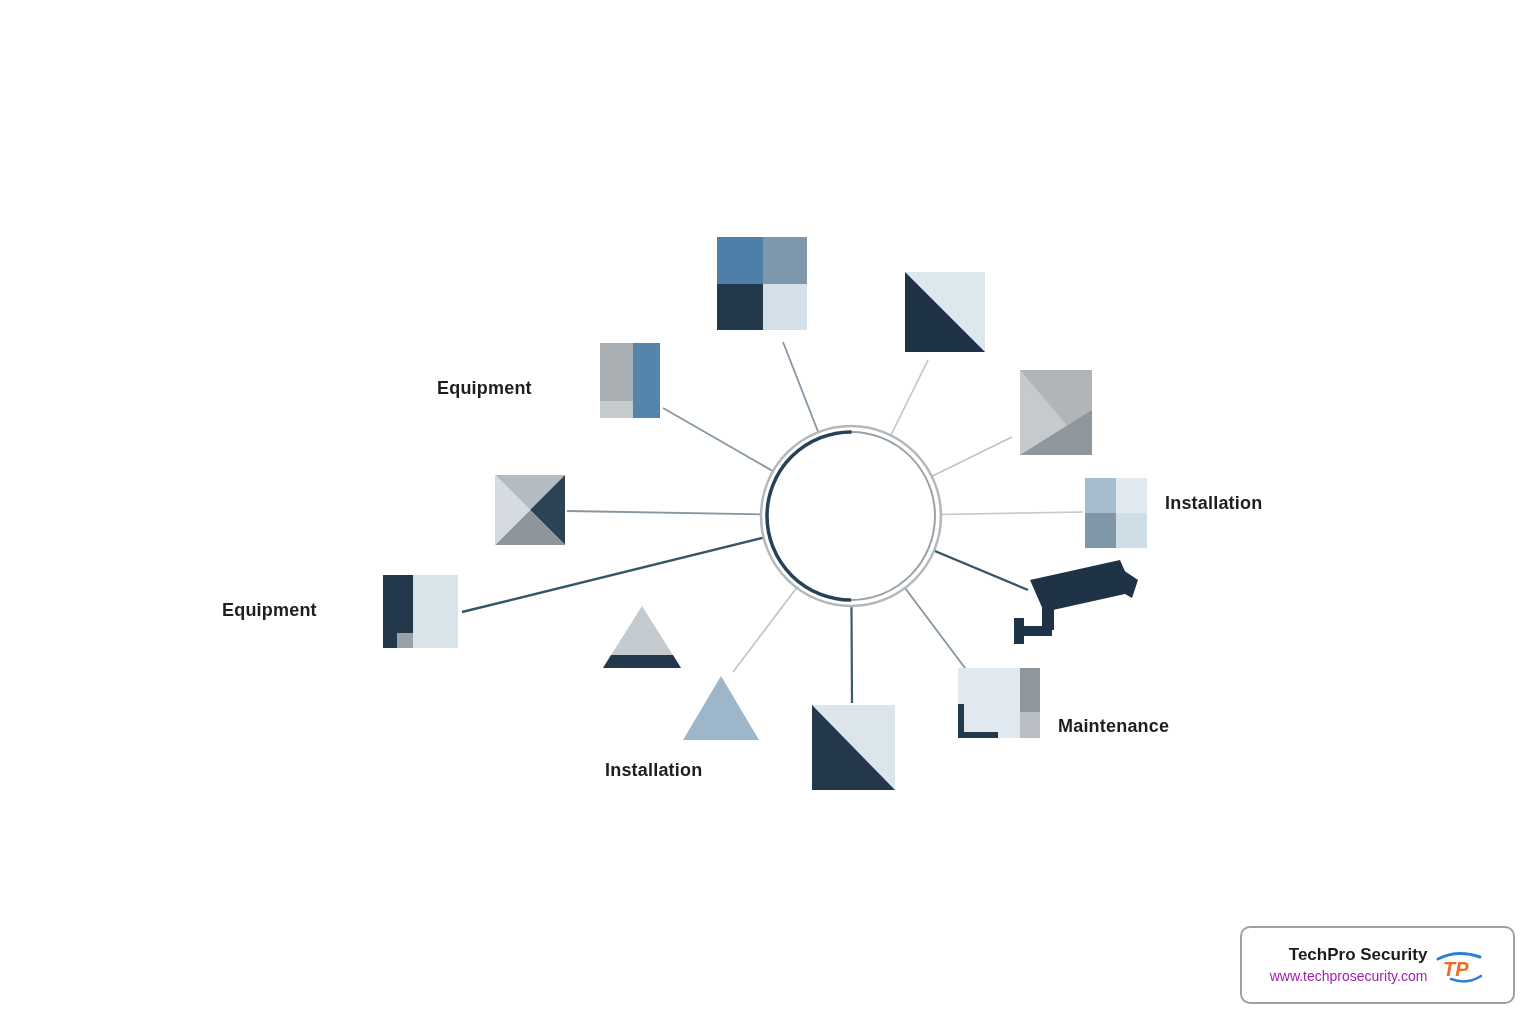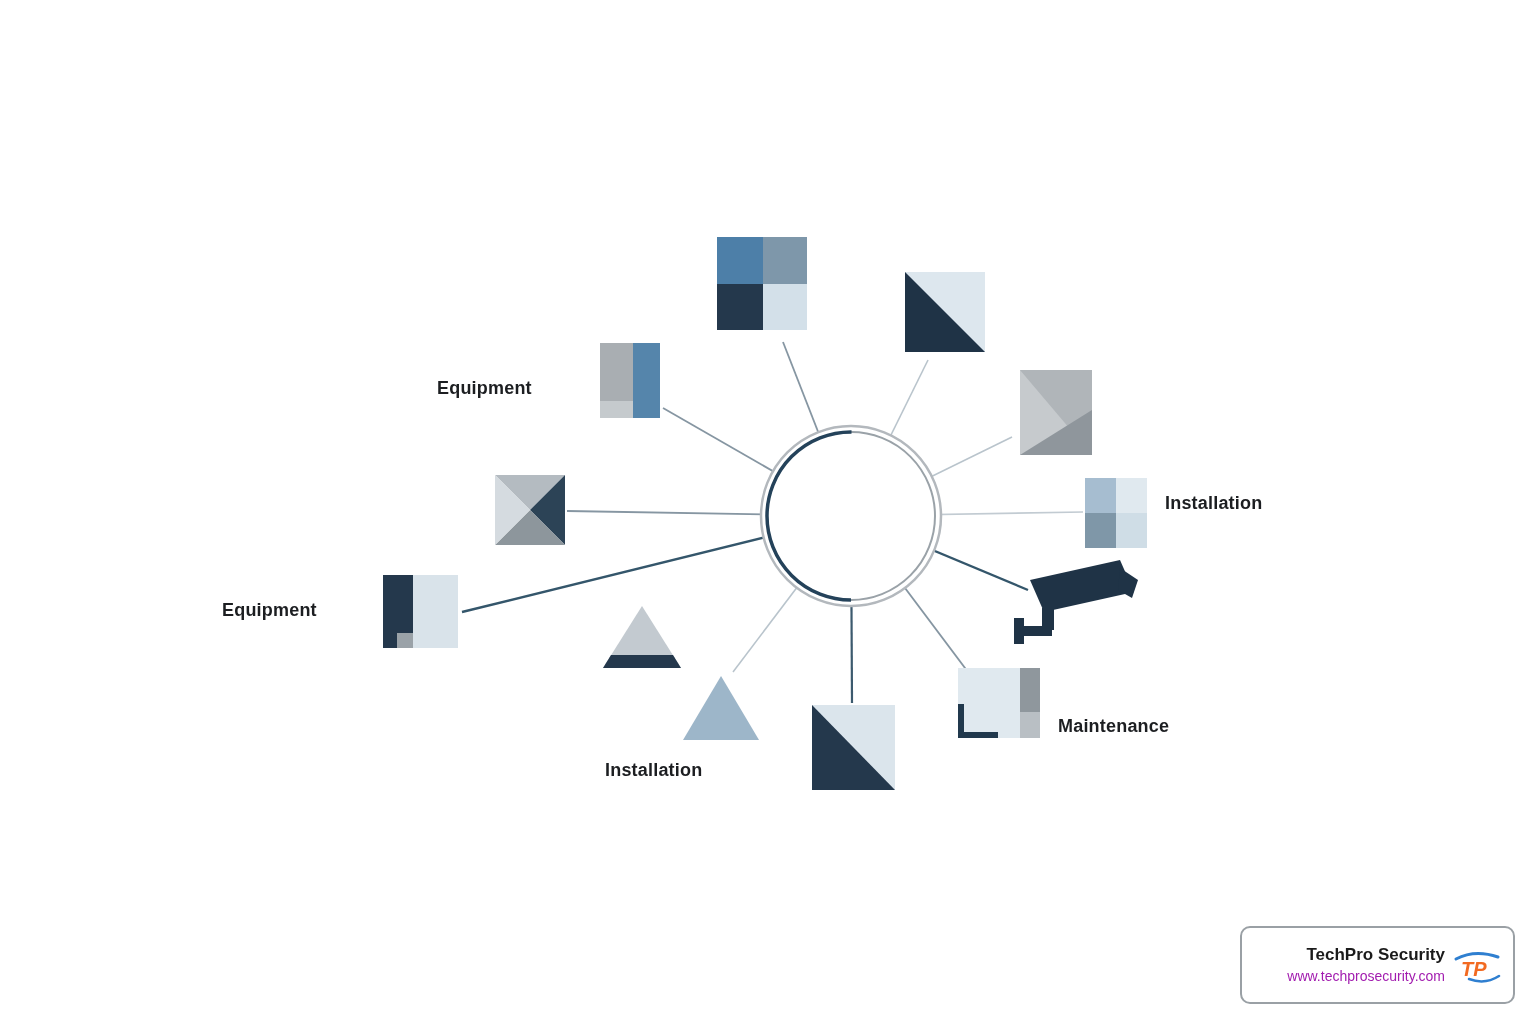--- a/index.html
+++ b/index.html
@@ -25,21 +25,21 @@
     display:flex;align-items:center;justify-content:center;
     font-weight:700;font-size:27px;color:#16242f;
     letter-spacing:0.2px;
   }
   #footer-card{
     position:absolute;
     left:1240px;top:926px;width:275px;height:78px;
     border:2px solid #9aa0a5;border-radius:10px;
     background:#ffffff;
     box-sizing:border-box;
-    display:flex;align-items:center;justify-content:flex-end;
+    display:flex;align-items:center;justify-content:center;
     padding:0 12px 0 10px;gap:8px;
   }
   #footer-text{text-align:right;line-height:1.35;}
   #footer-company{font-weight:700;font-size:17px;color:#1b1b1b;}
   #footer-site{font-size:14px;color:#a21caf;}
 </style>
 </head>
 <body>
 
 <div id="canvas">

